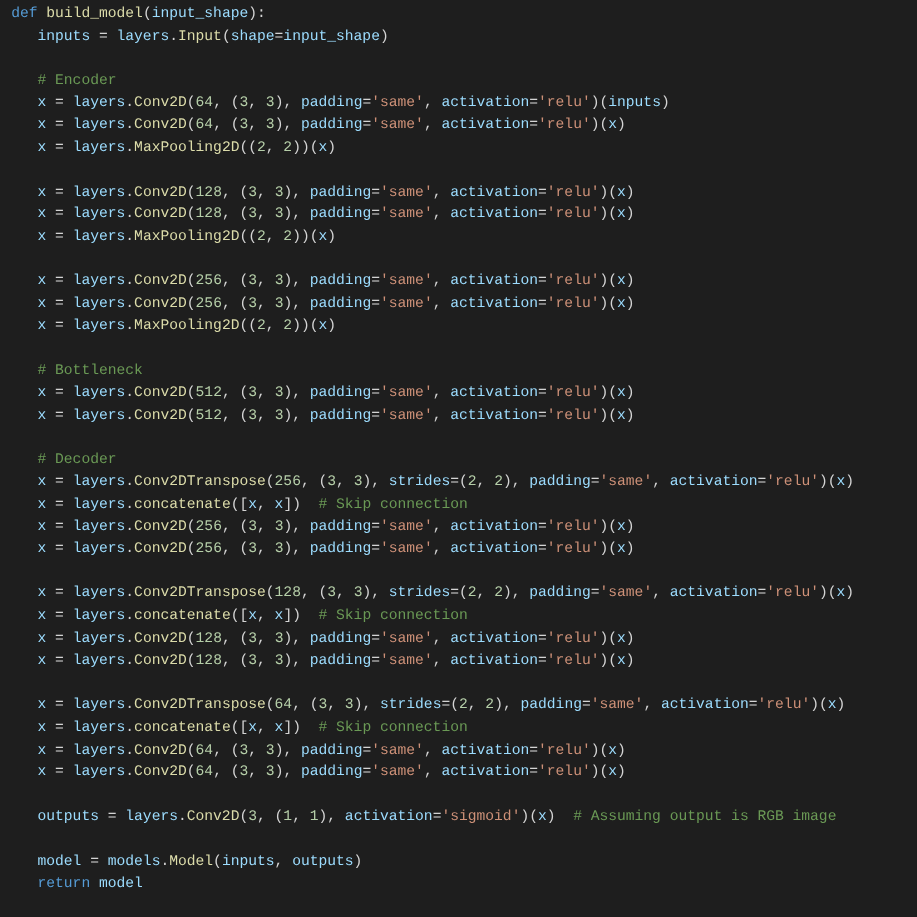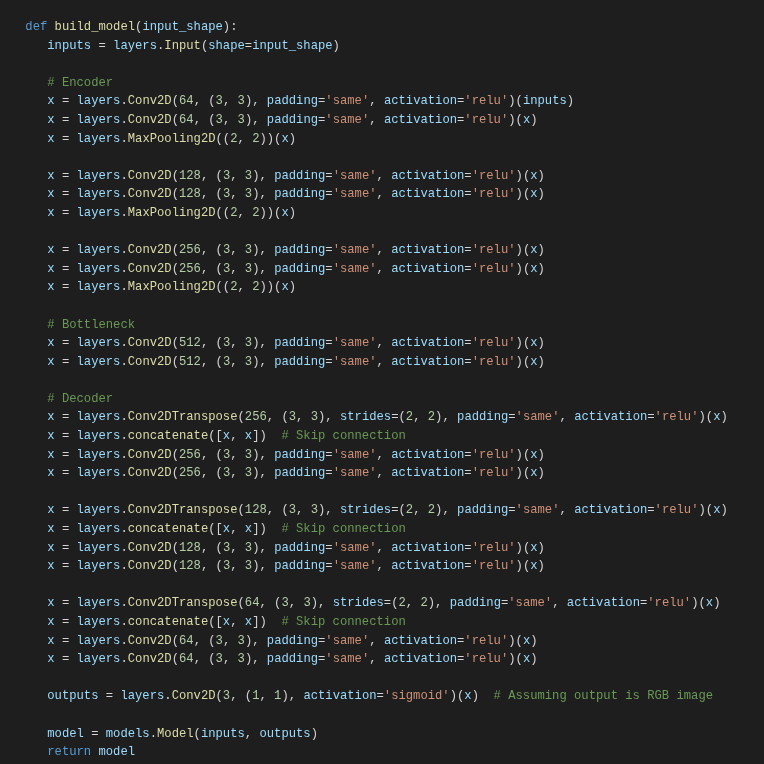--- a/index.html
+++ b/index.html
@@ -4,21 +4,21 @@
 <style>
   html, body {
     margin: 0;
     padding: 0;
     width: 764px;
     height: 764px;
     background: #1e1e1e;
     overflow: hidden;
   }
   pre.code {
-    margin: 16px;
+    margin: 0;
     padding: 2px 0 0 2px;
     font-family: Consolas, "Courier New", monospace;
     font-size: 12.2px;
     line-height: 18.6px;
     color: #d4d4d4;
     white-space: pre;
   }
   .kw   { color: #569cd6; }   
   .fn   { color: #dcdcaa; }   
   .num  { color: #b5cea8; }   

